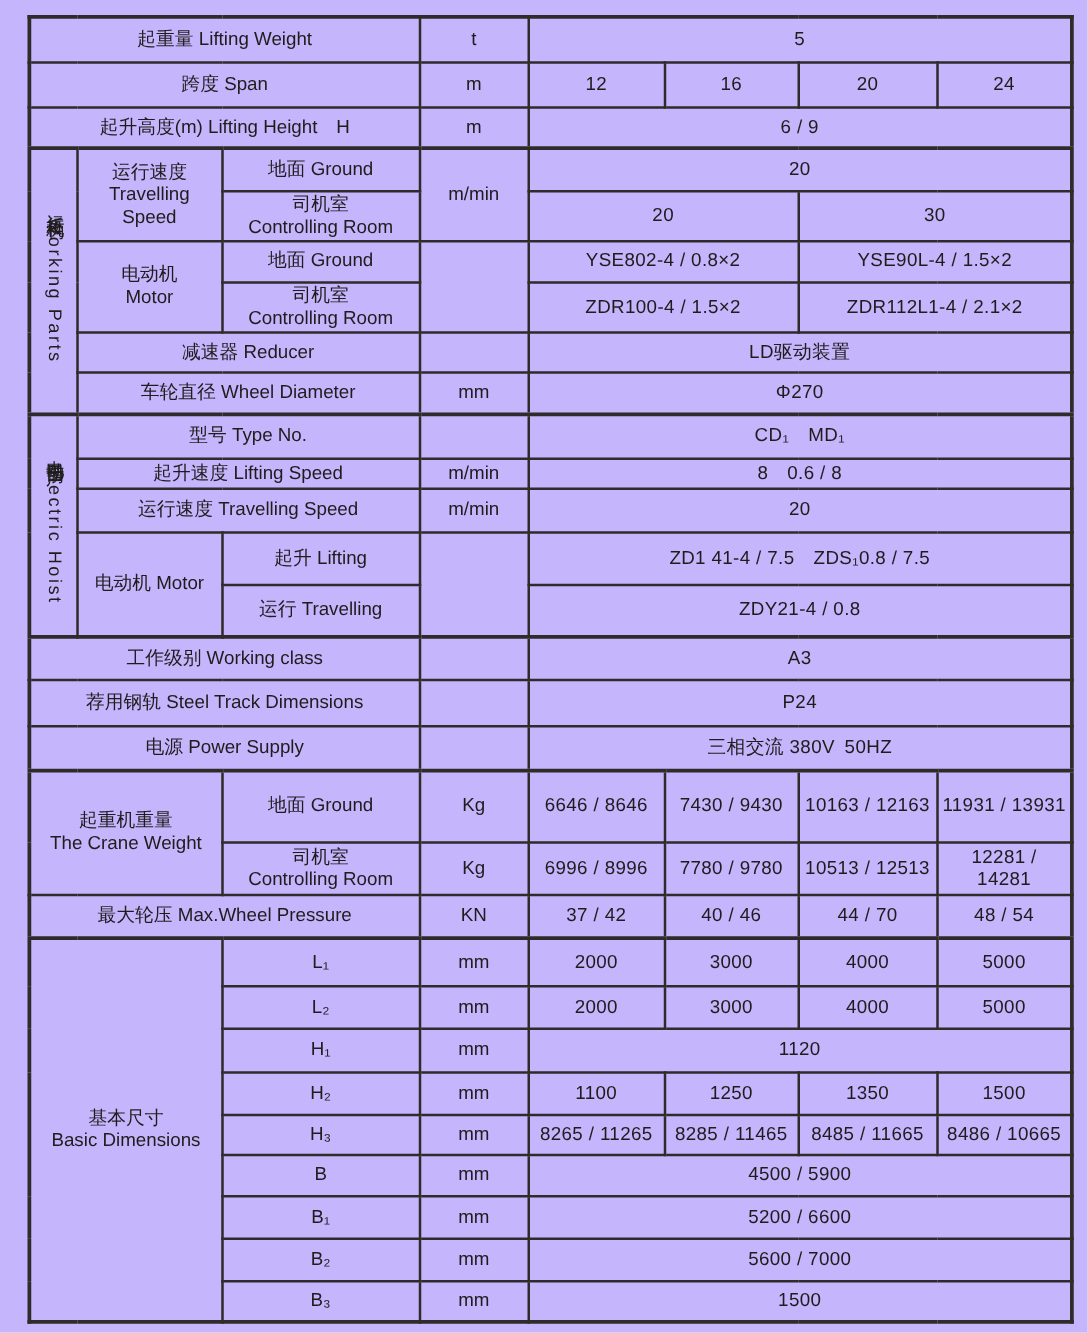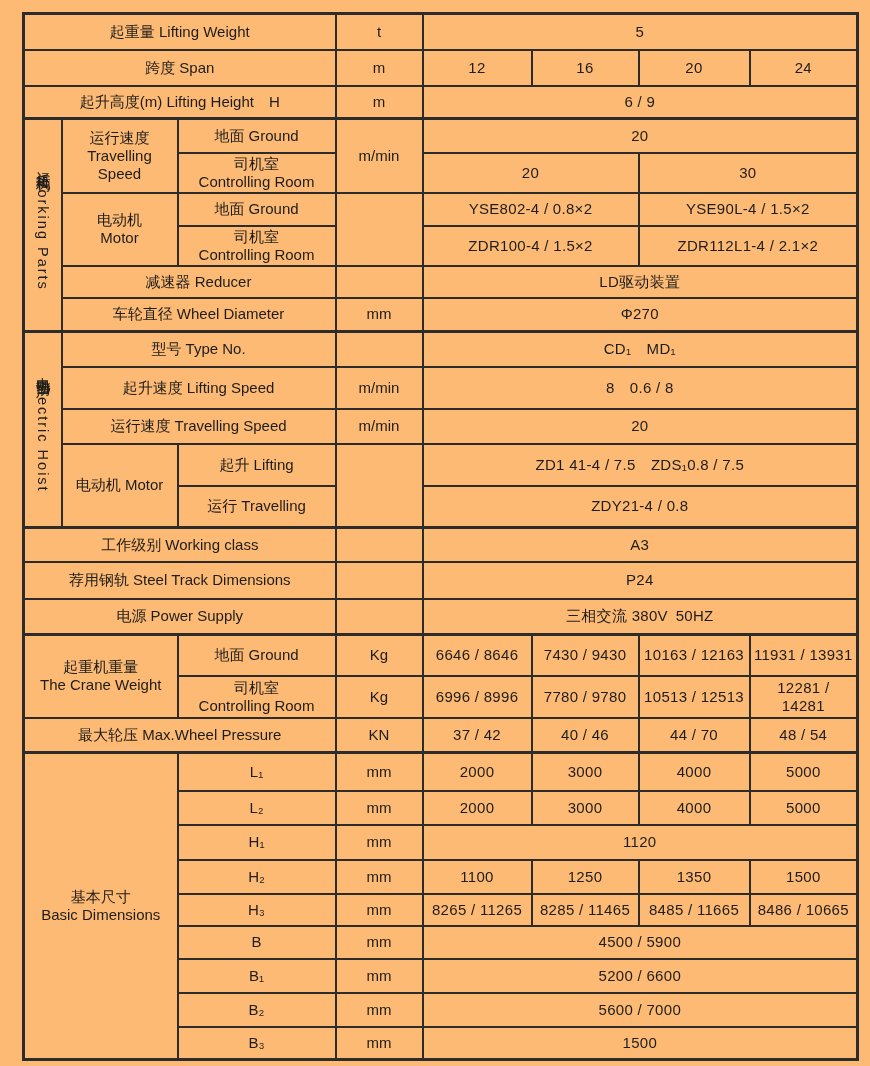--- a/index.html
+++ b/index.html
@@ -1,20 +1,20 @@
 <!DOCTYPE html>
 <html><head>
 <meta charset="utf-8">
 <style>
   html, body { margin: 0; padding: 0; background: #e9e8e6; }
   .page {
     position: relative;
     width: 870px;
     height: 1066px;
-    background: #fdba74;
+    background: #c4b5fd;
     font-family: "Liberation Sans", "DejaVu Sans", sans-serif;
     color: #1e1d1b;
     overflow: hidden;
   }
   table.spec {
     position: absolute;
     left: 22px;
     top: 12px;
     width: 834px;
     border-collapse: collapse;
@@ -134,21 +134,21 @@
         <td colspan="4" class="val">Φ270</td>
       </tr>
 
       <tr class="thick" style="height:35px">
         <td rowspan="5" class="sec">电动葫芦  Electric Hoist</td>
         <td colspan="2" class="lbl">型号 Type No.</td>
         <td class="unit"></td>
         <td colspan="4" class="val">CD₁ MD₁</td>
       </tr>
 
-      <tr style="height:42px">
+      <tr style="height:24px">
         <td colspan="2" class="lbl">起升速度 Lifting Speed</td>
         <td class="unit">m/min</td>
         <td colspan="4" class="val">8 0.6 / 8</td>
       </tr>
 
       <tr style="height:35px">
         <td colspan="2" class="lbl">运行速度 Travelling Speed</td>
         <td class="unit">m/min</td>
         <td colspan="4" class="val">20</td>
       </tr>
@@ -176,21 +176,21 @@
         <td class="unit"></td>
         <td colspan="4" class="val">P24</td>
       </tr>
 
       <tr style="height:36px">
         <td colspan="3" class="lbl">电源 Power Supply</td>
         <td class="unit"></td>
         <td colspan="4" class="val">三相交流 380V 50HZ</td>
       </tr>
 
-      <tr class="thick" style="height:41px">
+      <tr class="thick" style="height:57px">
         <td rowspan="2" colspan="2" class="lbl2">
           <div>起重机重量</div>
           <div>The Crane Weight</div>
         </td>
         <td class="sub">地面 Ground</td>
         <td class="unit">Kg</td>
         <td class="val">6646 / 8646</td>
         <td class="val">7430 / 9430</td>
         <td class="val">10163 / 12163</td>
         <td class="val">11931 / 13931</td>

